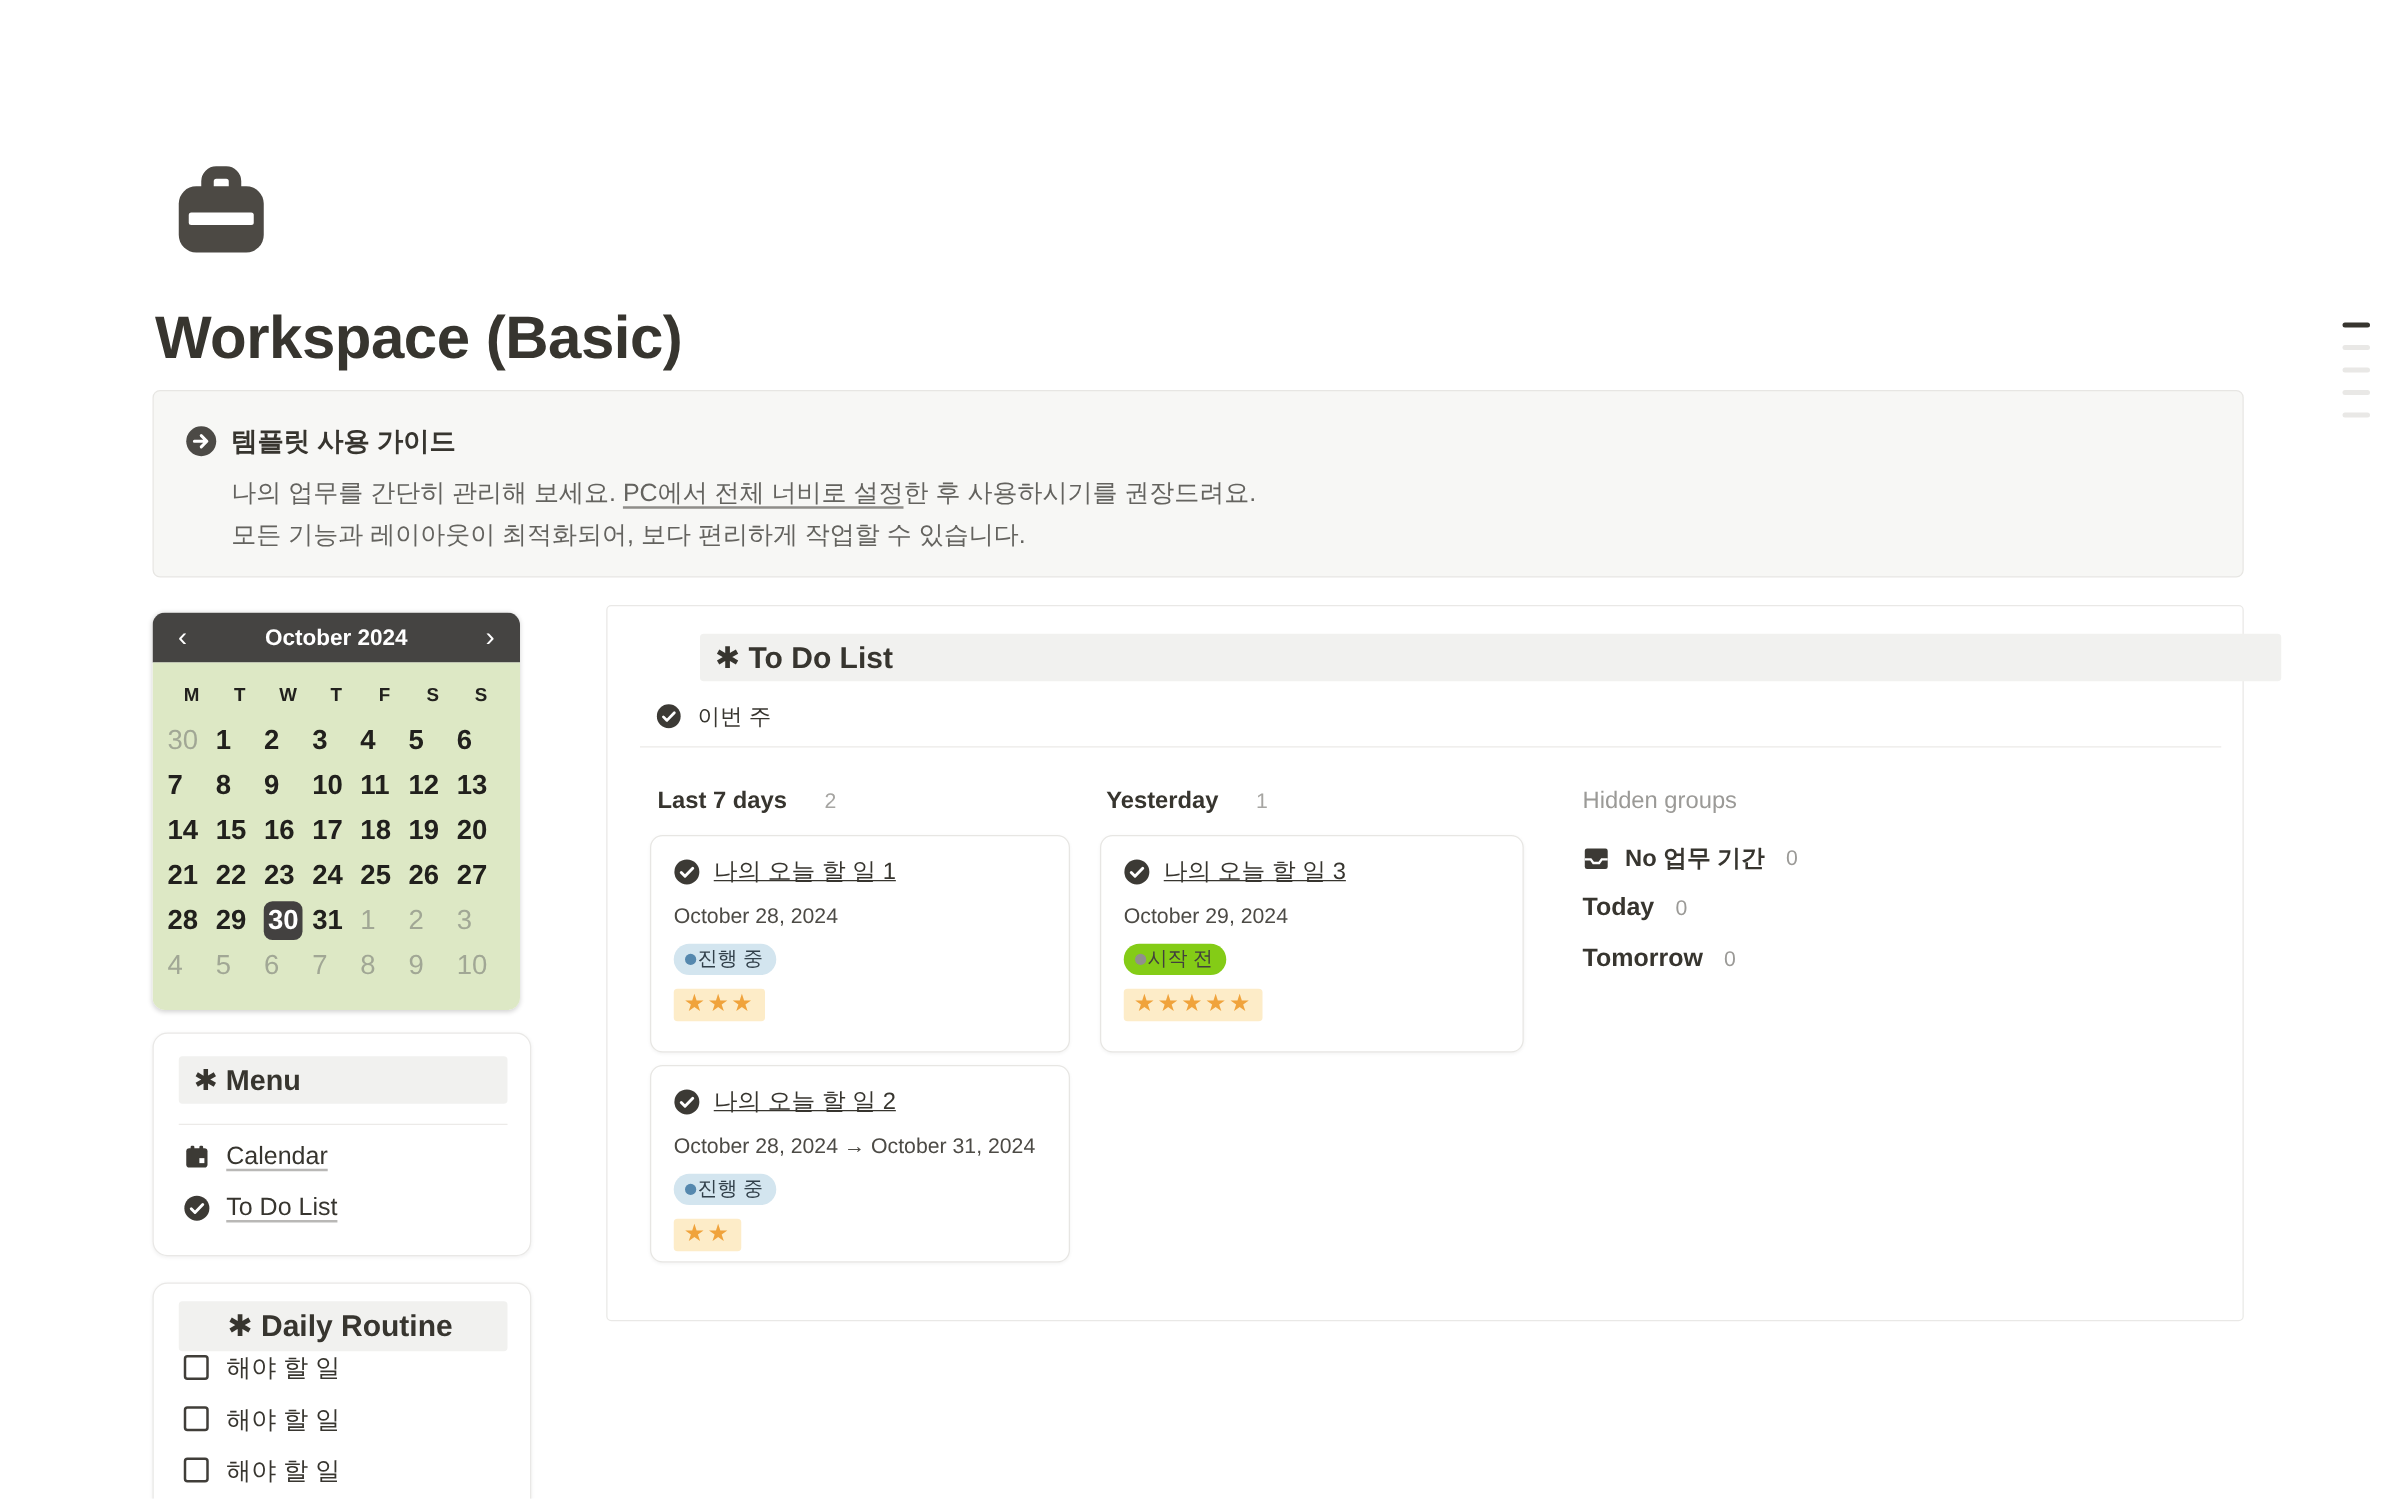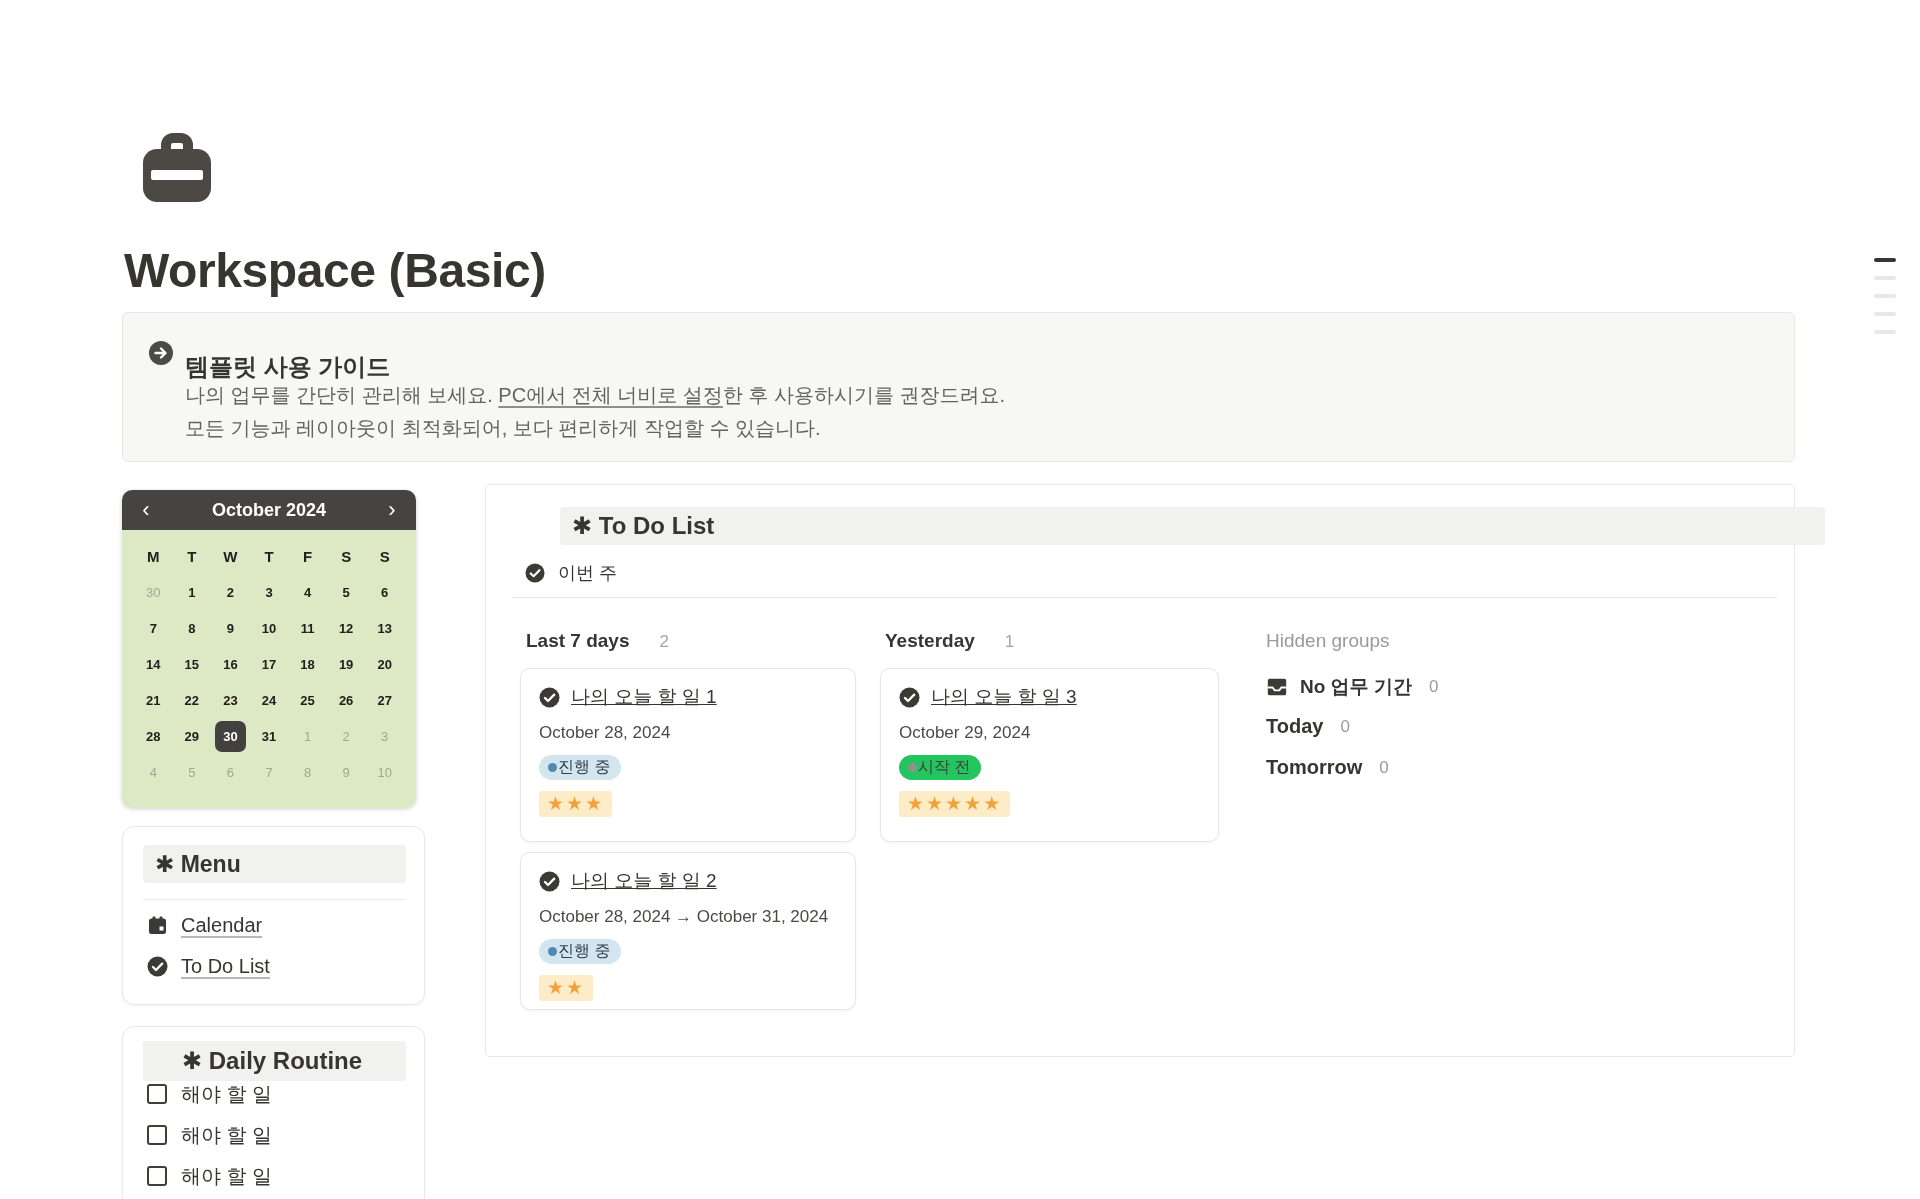--- a/index.html
+++ b/index.html
@@ -13,35 +13,35 @@
 
   
   .outline { position:absolute; left:1874px; top:258px; width:24px; }
   .outline .dash { width:22px; height:4px; border-radius:2px; background:#e9e8e6; margin-bottom:14px; }
   .outline .dash.active { background:#37352f; }
 
   
   .callout { position:absolute; left:122px; top:312px; width:1673px; height:150px;
              background:#f7f7f5; border:1px solid #e7e6e3; border-radius:6px; }
   .callout-icon { position:absolute; left:25px; top:27px; width:26px; height:26px; }
-  .callout-title { position:absolute; left:62px; top:26px; font-size:24px; font-weight:700; color:#37352f;margin-top:12px; }
+  .callout-title { position:absolute; left:62px; top:26px; font-size:21px; font-weight:700; color:#37352f; }
   .callout-body { position:absolute; left:62px; top:66px; font-size:20px; line-height:33px; color:#64635f; }
   .callout-body .inline-link { text-decoration:underline; text-underline-offset:4px; text-decoration-color:#8f8d89; cursor:pointer;margin-top:32px; }
 
   
   .calendar { position:absolute; left:122px; top:490px; width:294px; height:318px;
               border-radius:10px; overflow:hidden; box-shadow:0 1px 4px rgba(0,0,0,.18); }
   .cal-header { height:40px; background:#454442; color:#fff; display:flex; align-items:center; justify-content:space-between; padding:0 14px; }
   .cal-title { font-size:18px; font-weight:700; }
   .cal-nav { font-size:22px; line-height:1; color:#fff; cursor:pointer; width:20px; text-align:center; }
   .cal-body { background:#dde8c5; height:278px; padding:8px 12px 10px; }
   .cal-row-head { display:grid; grid-template-columns:repeat(7,1fr); height:36px; }
   .cal-dh { display:flex; align-items:center; justify-content:center; font-size:15px; font-weight:700; color:#22211e; }
   .cal-grid { display:grid; grid-template-columns:repeat(7,1fr); grid-auto-rows:36px; }
-  .cal-day { display:flex; align-items:center; justify-content:center; font-size:13px; font-weight:600; color:#21201d; cursor:pointer; }
+  .cal-day { display:flex; align-items:center; font-size:22px; font-weight:600; color:#21201d; cursor:pointer; }
   .cal-day.out { color:#a1a795; font-weight:500; }
   .cal-day.selected { color:#fff; }
   .cal-day.selected span { background:#434140; color:#fff; width:31px; height:31px; border-radius:7px; display:flex; align-items:center; justify-content:center; }
 
   
   .side-card { position:absolute; left:122px; width:303px; background:#fff; border:1px solid #e9e8e6;
                border-radius:12px; box-shadow:0 1px 3px rgba(0,0,0,.05); }
   .menu-card { top:826px; height:179px; }
   .daily-card { top:1026px; height:220px; }
   .strip { background:#f1f1ef; border-radius:3px; display:flex; align-items:center; padding-left:12px;
@@ -71,21 +71,21 @@
   .todo-card { position:absolute; width:336px; background:#fff; border:1px solid #e7e6e3; border-radius:10px;
                box-shadow:0 1px 3px rgba(0,0,0,.05); padding:15px 18px 14px; cursor:pointer; }
   .card-title-row { display:flex; align-items:center; gap:11px; }
   .card-title-row .ttl { font-size:19px; font-weight:500; color:#37352f;text-decoration:underline; }
   .card-date { margin-top:13px; font-size:17px; color:#4c4a45; }
   .pill { margin-top:12px; display:inline-flex; align-items:center; gap:1px; height:25px; padding:0 11px 0 9px;
           border-radius:13px; font-size:16px; color:#32404a; }
   .pill .dot { width:9px; height:9px; border-radius:50%; }
   .pill-blue { background:#d3e5ef; }
   .pill-blue .dot { background:#5588ae; }
-  .pill-gray { background:#22c55e; color:#42413d; }
+  .pill-gray { background:#84cc16; color:#42413d; }
   .pill-gray .dot { background:#91908c; }
   .stars { margin-top:11px; display:inline-block; background:#fdecc8; border-radius:3px; padding:1px 8px 3px;
            font-size:19px; letter-spacing:2px; color:#f0a33c; font-family:"DejaVu Sans",sans-serif; }
 
   .hg-row { position:absolute; left:780px; display:flex; align-items:center; gap:12px; cursor:pointer; }
   .hg-row .nm { font-size:20px; font-weight:700; color:#37352f; }
   .hg-row .cnt { font-size:17px; color:#9b9a97; margin-left:5px; }
 
   .icon-svg { display:block; flex:0 0 auto; }
 </style>

